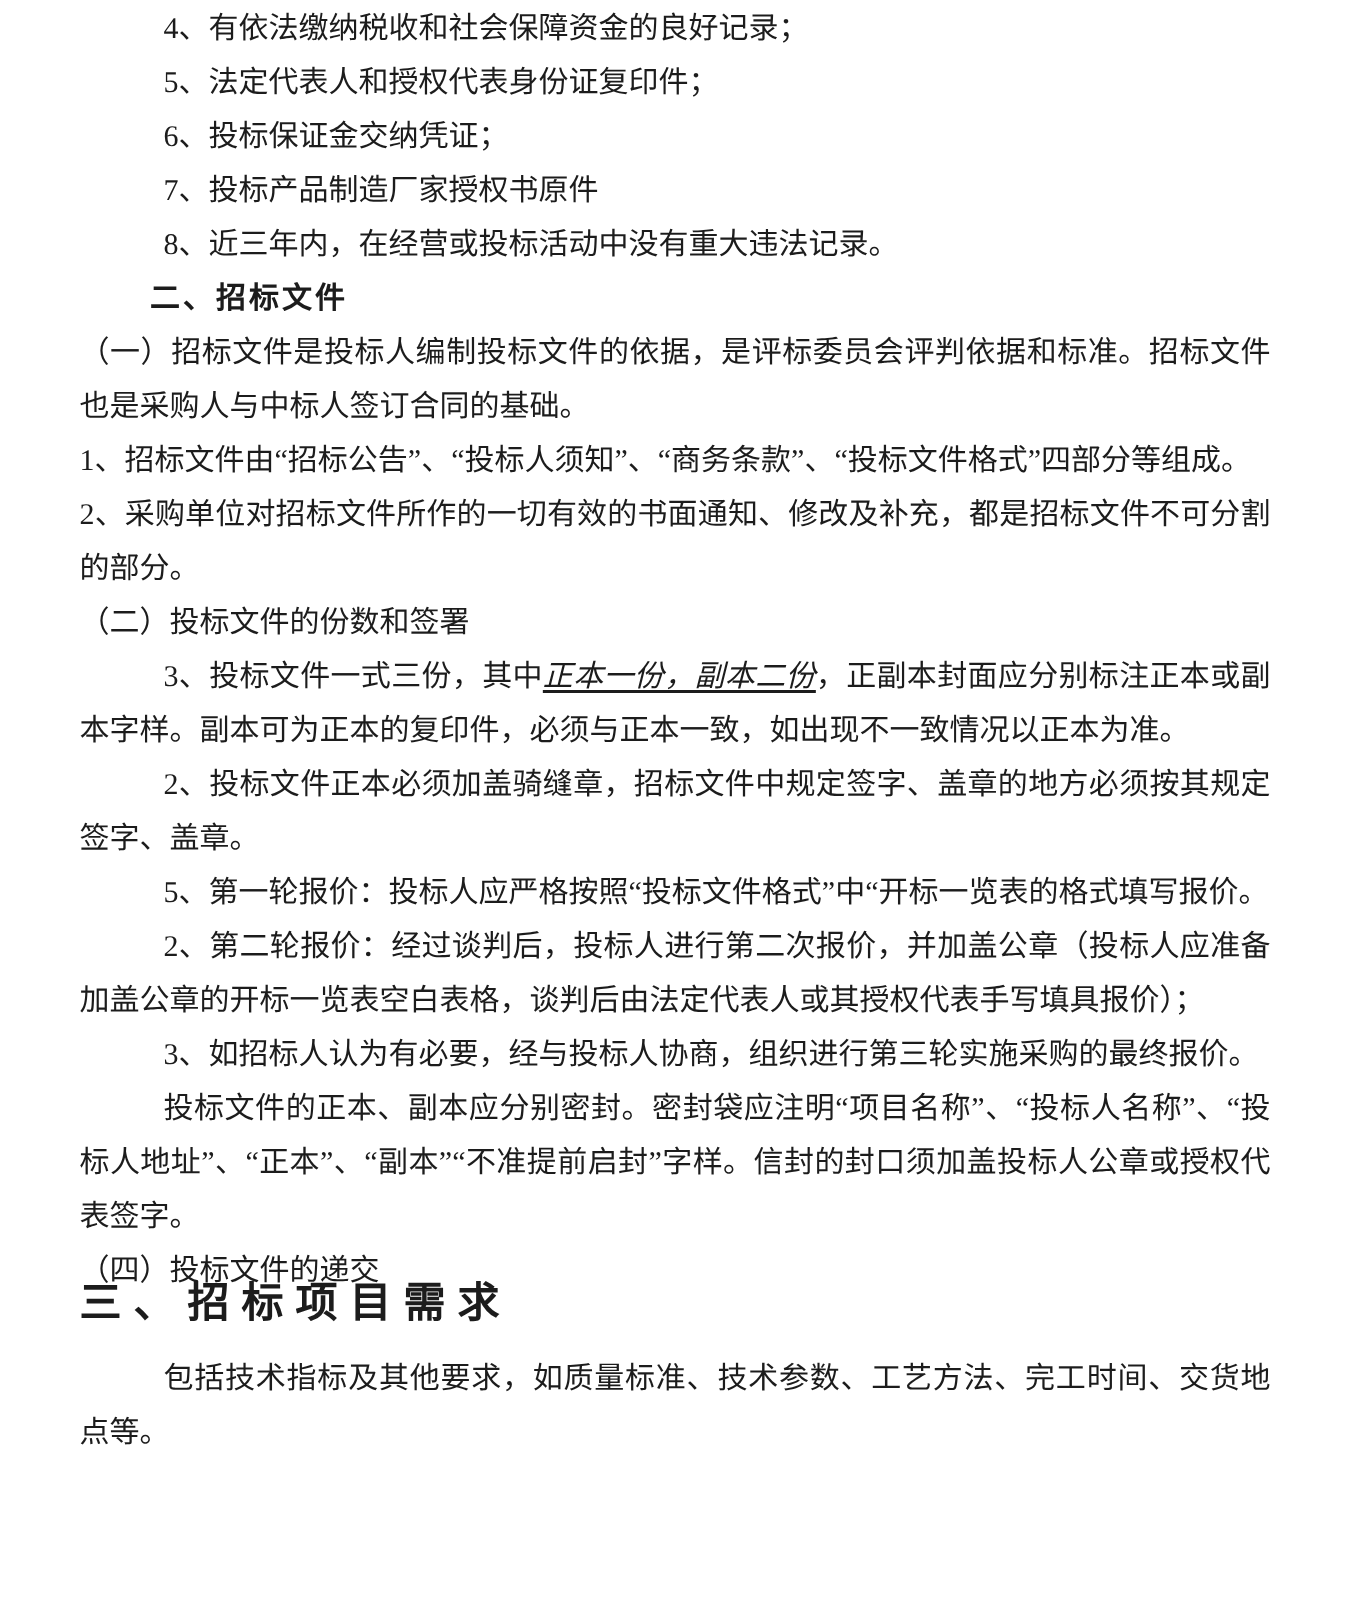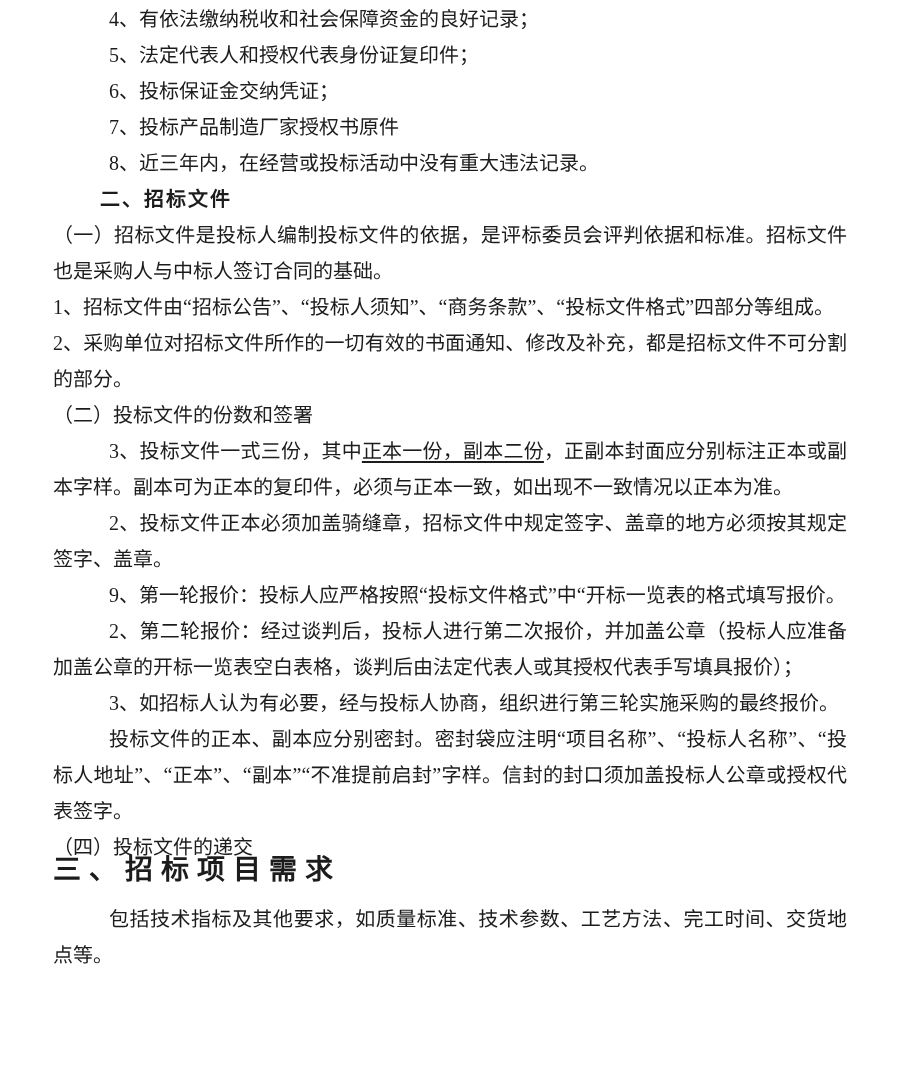--- a/index.html
+++ b/index.html
@@ -27,21 +27,21 @@
     margin-left: 47px;
   }
   .h3 {
     font-size: 28px;
     font-weight: bold;
     letter-spacing: 8px;
     line-height: 36px;
     margin-top: -13px;
     margin-bottom: 13px;
   }
-  .u { text-decoration: underline; text-underline-offset: 3px; }
+  .u { text-decoration: underline; text-underline-offset: 3px; font-style: italic; }
 </style>
 </head>
 <body style="background: rgb(255, 255, 255); color: rgb(28, 28, 28);">
 
 <div class="page">
 
   <p class="para ind">4、有依法缴纳税收和社会保障资金的良好记录；</p>
   <p class="para ind">5、法定代表人和授权代表身份证复印件；</p>
   <p class="para ind">6、投标保证金交纳凭证；</p>
   <p class="para ind">7、投标产品制造厂家授权书原件</p>
@@ -50,21 +50,21 @@
   <h2 class="h2">二、招标文件</h2>
 
   <p class="para">（一）招标文件是投标人编制投标文件的依据，是评标委员会评判依据和标准。招标文件也是采购人与中标人签订合同的基础。</p>
   <p class="para">1、招标文件由“招标公告”、“投标人须知”、“商务条款”、“投标文件格式”四部分等组成。</p>
   <p class="para">2、采购单位对招标文件所作的一切有效的书面通知、修改及补充，都是招标文件不可分割的部分。</p>
 
   <p class="para">（二）投标文件的份数和签署</p>
   <p class="para ind"><span>3、投标文件一式三份，其中</span><span class="u">正本一份，副本二份</span><span>，正副本封面应分别标注正本或副本字样。副本可为正本的复印件，必须与正本一致，如出现不一致情况以正本为准。</span></p>
   <p class="para ind">2、投标文件正本必须加盖骑缝章，招标文件中规定签字、盖章的地方必须按其规定签字、盖章。</p>
 
-  <p class="para ind">9、第一轮报价：投标人应严格按照“投标文件格式”中“开标一览表的格式填写报价。</p>
+  <p class="para ind">5、第一轮报价：投标人应严格按照“投标文件格式”中“开标一览表的格式填写报价。</p>
   <p class="para ind">2、第二轮报价：经过谈判后，投标人进行第二次报价，并加盖公章（投标人应准备加盖公章的开标一览表空白表格，谈判后由法定代表人或其授权代表手写填具报价）；</p>
   <p class="para ind">3、如招标人认为有必要，经与投标人协商，组织进行第三轮实施采购的最终报价。</p>
 
   <p class="para ind">投标文件的正本、副本应分别密封。密封袋应注明“项目名称”、“投标人名称”、“投标人地址”、“正本”、“副本”“不准提前启封”字样。信封的封口须加盖投标人公章或授权代表签字。</p>
   <p class="para">（四）投标文件的递交</p>
 
   <h2 class="h3">三、招标项目需求</h2>
   <p class="para ind">包括技术指标及其他要求，如质量标准、技术参数、工艺方法、完工时间、交货地点等。</p>
 
 </div>

